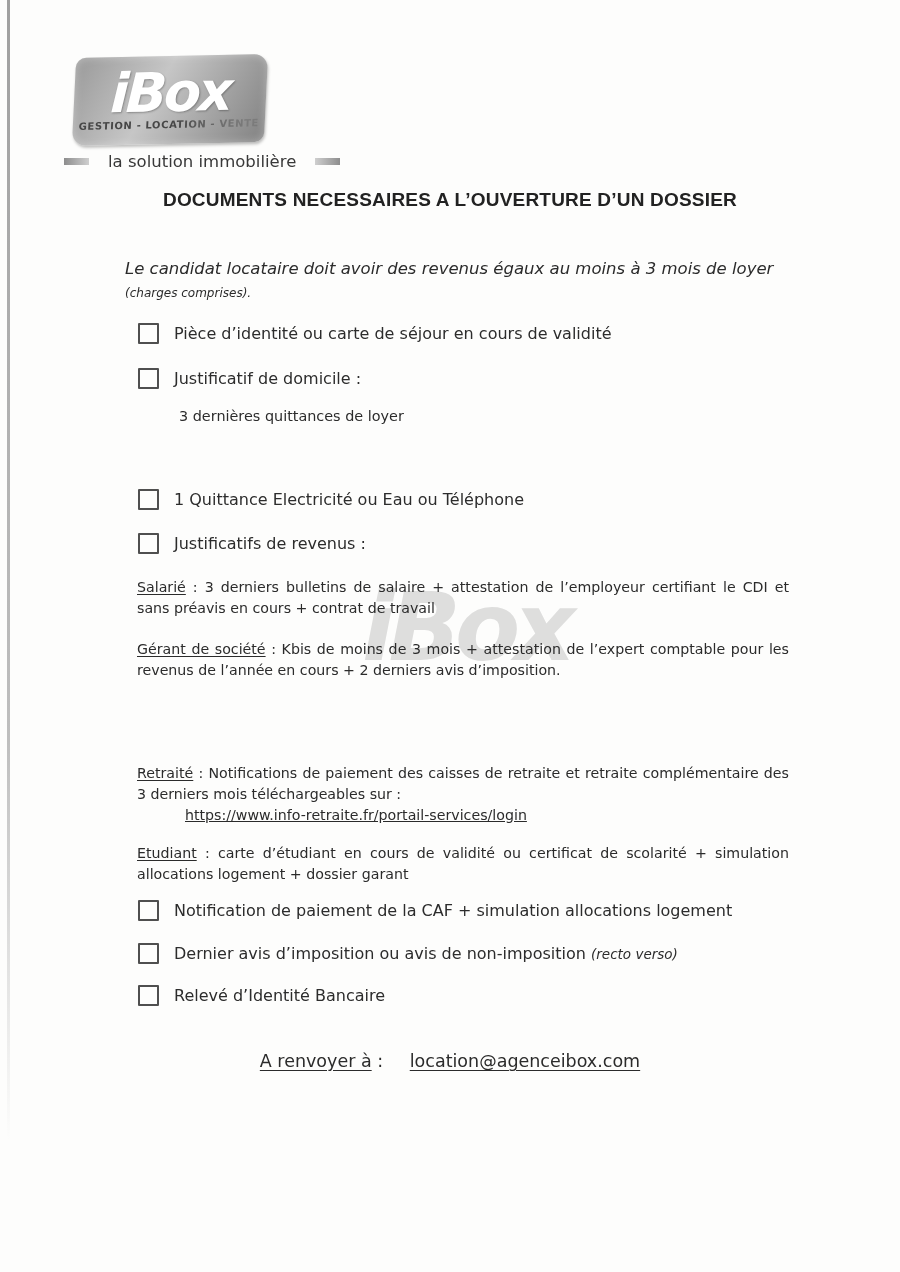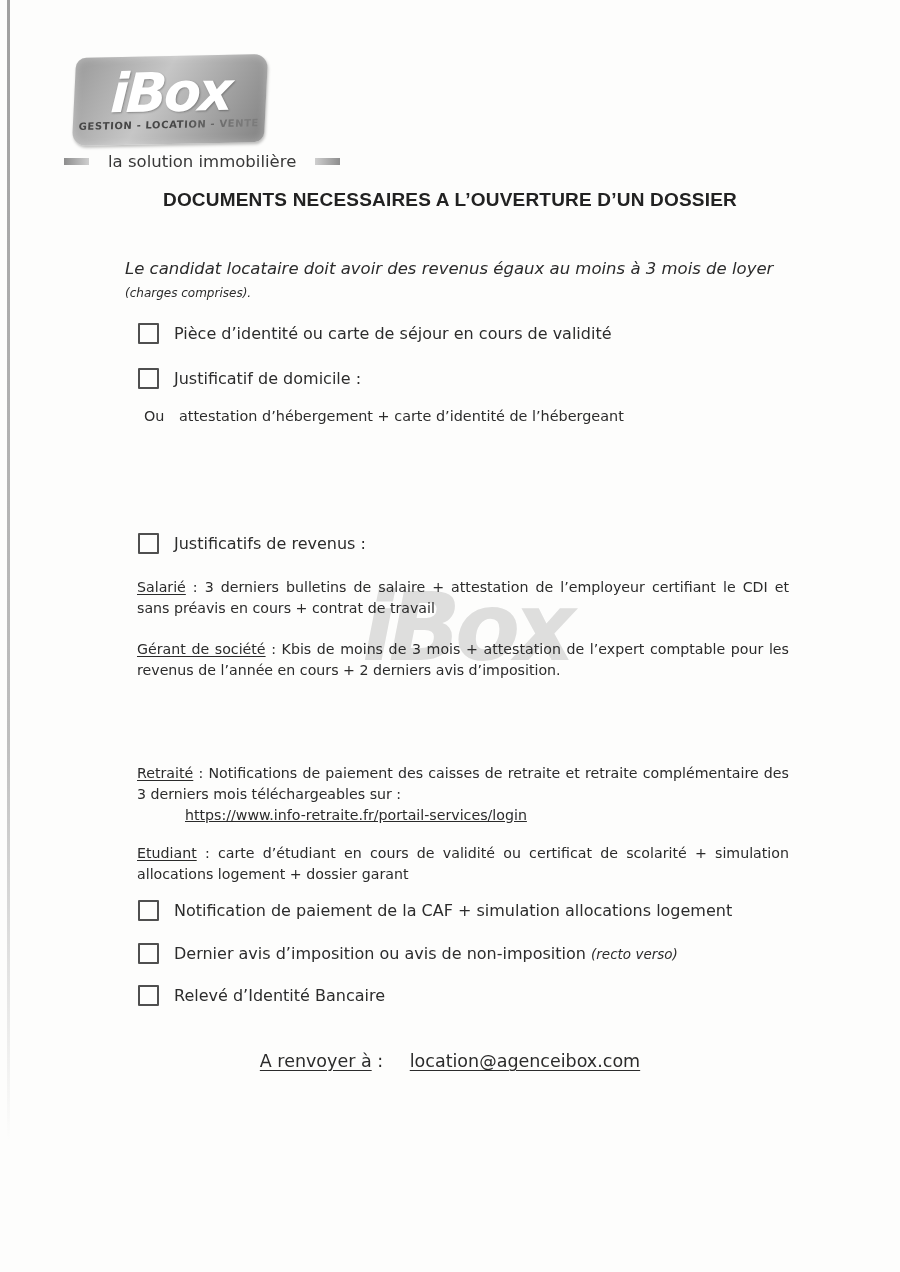--- a/index.html
+++ b/index.html
@@ -101,23 +101,27 @@
   <div class="cb-row" style="top:322px">
     <span class="cb-box"></span>
     <span class="cb-label"><span>Pièce d’identité ou carte de séjour en cours de validité</span><span class="it-note"></span></span>
   </div>
   <div class="cb-row" style="top:367px">
     <span class="cb-box"></span>
     <span class="cb-label"><span>Justificatif de domicile :</span><span class="it-note"></span></span>
   </div>
 
   <div class="domicile">
-    <div class="dom-row"><span class="ou">Ou</span><span>attestation d’hébergement + carte d’identité de l’hébergeant</span><i></i><span></span></div>
+    <div class="dom-row"><span class="ou"></span><span>3 dernières quittances de loyer</span><i></i><span></span></div>
   </div>
 
+  <div class="cb-row" style="top:488px">
+    <span class="cb-box"></span>
+    <span class="cb-label"><span>1 Quittance Electricité ou Eau ou Téléphone</span><span class="it-note"></span></span>
+  </div>
   <div class="cb-row" style="top:532px">
     <span class="cb-box"></span>
     <span class="cb-label"><span>Justificatifs de revenus :</span><span class="it-note"></span></span>
   </div>
 
   <div class="para" style="top:577px"><span class="term">Salarié</span><span> : </span><span>3 derniers bulletins de salaire + attestation de l’employeur certifiant le CDI et sans préavis en cours + contrat de travail</span></div>
 
   <div class="para" style="top:639px"><span class="term">Gérant de société</span><span> : </span><span>Kbis de moins de 3 mois + attestation de l’expert comptable pour les revenus de l’année en cours + 2 derniers avis d’imposition.</span></div>
 
 

